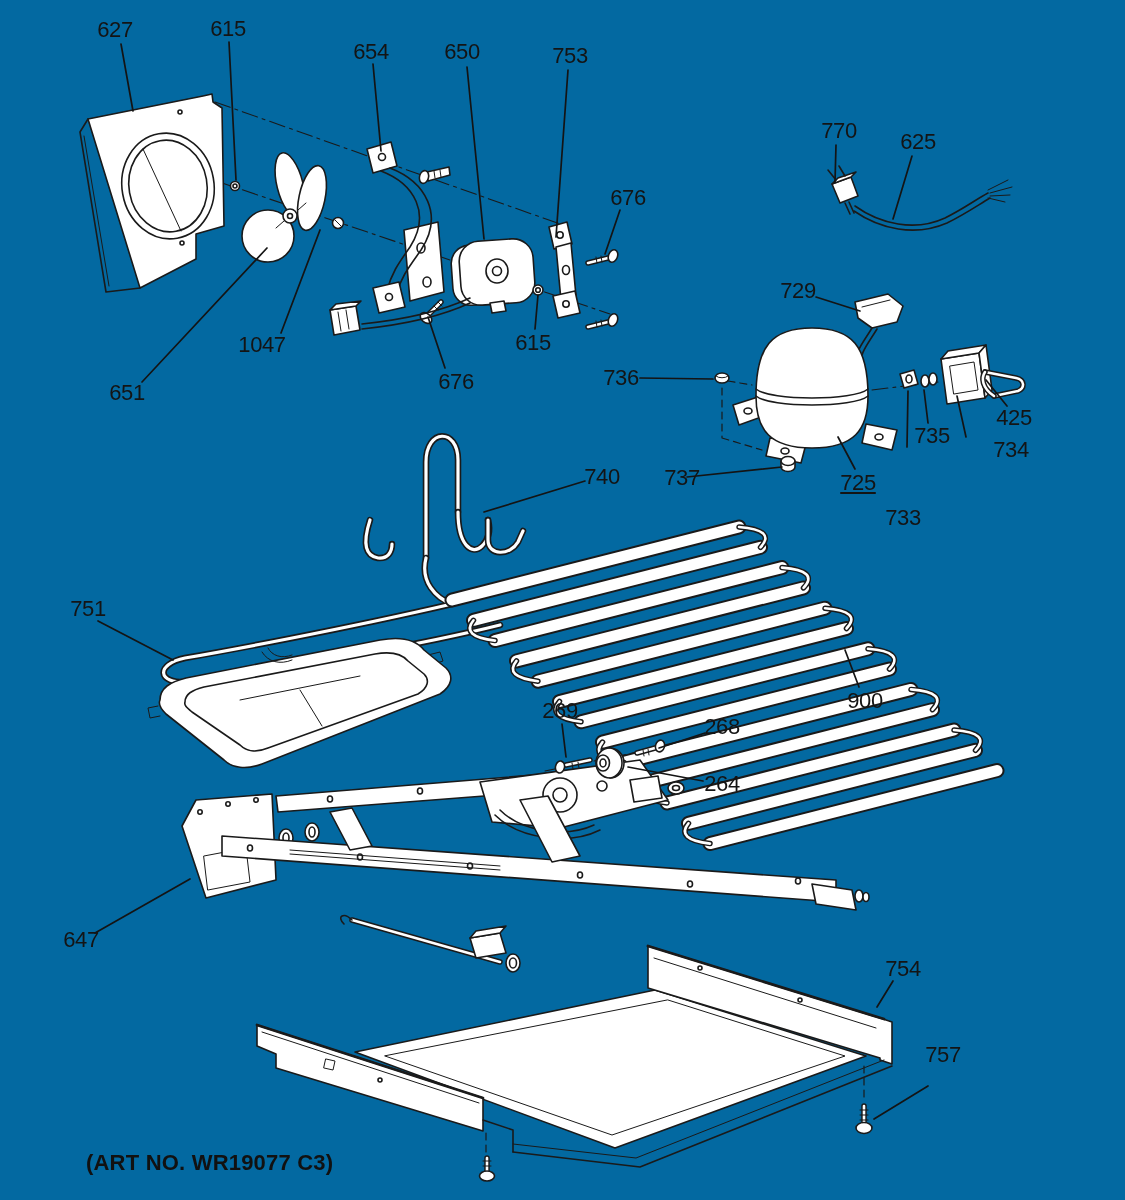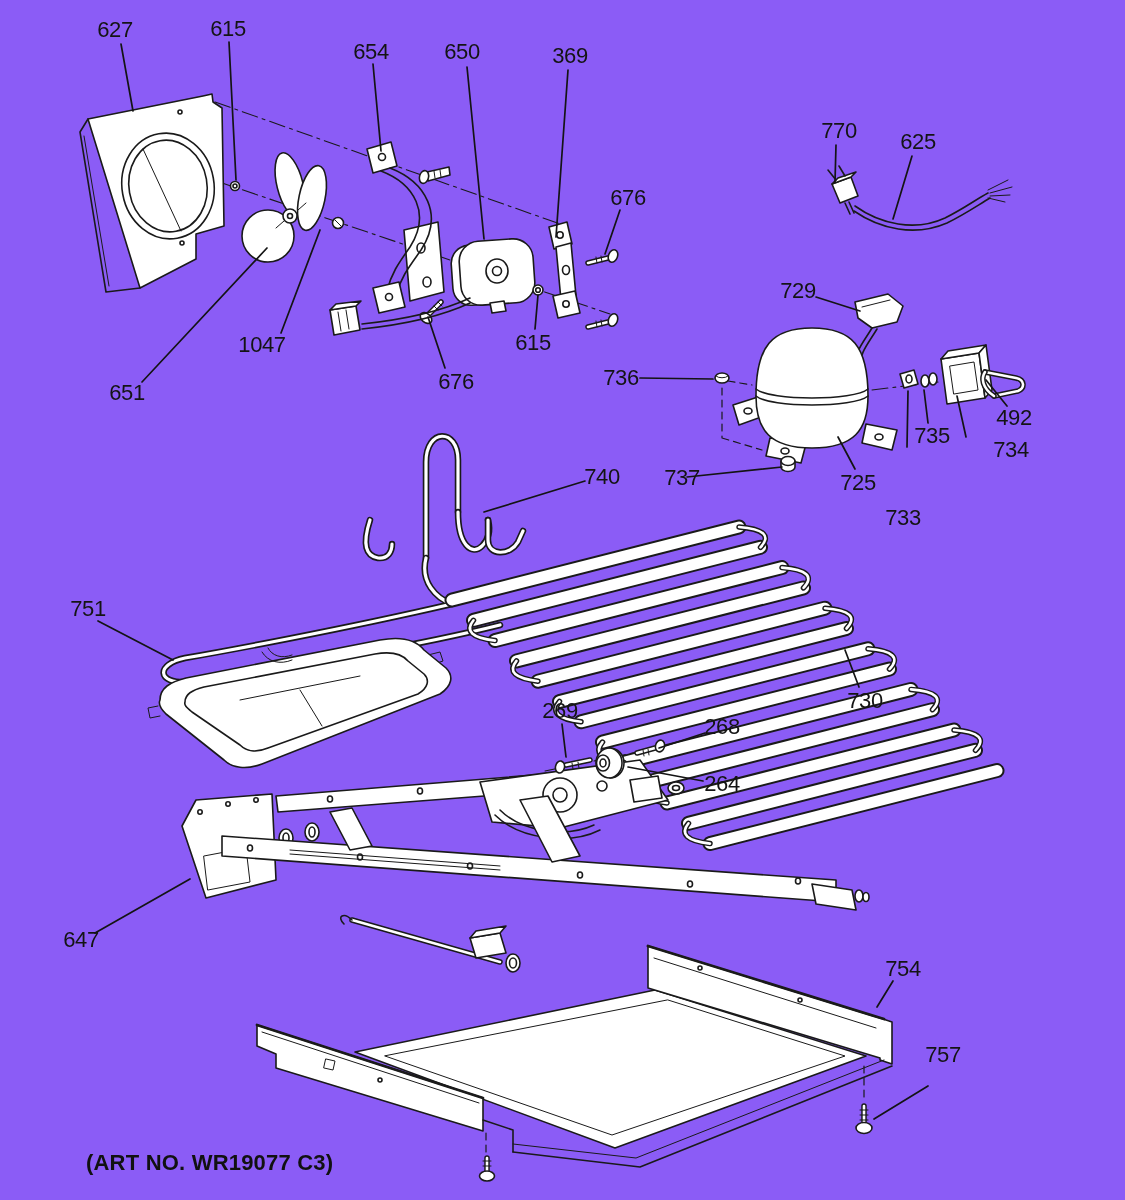--- a/index.html
+++ b/index.html
@@ -1,16 +1,16 @@
 <!DOCTYPE html>
 <html><head>
 <meta charset="utf-8">
 <style>
   html,body{margin:0;padding:0;background:#e8e8e8;}
-  .stage{position:relative;width:1125px;height:1200px;background:#8b5cf6;overflow:hidden;
+  .stage{position:relative;width:1125px;height:1200px;background:#0369a1;overflow:hidden;
          font-family:"Liberation Sans", sans-serif;}
   svg#art{position:absolute;left:0;top:0;}
   svg#art *{stroke:#1a1a1a;fill:none;stroke-width:1.6;stroke-linecap:round;stroke-linejoin:round;}
   svg#art .f{fill:#ffffff;}
   svg#art .thick{stroke-width:2.8;}
   svg#art .thin{stroke-width:1;}
   svg#art .dash{stroke-dasharray:7 5;stroke-width:1.2;}
   svg#art .cdash{stroke-dasharray:16 5 3 5;stroke-width:1.1;}
   svg#art .wb{stroke-width:5.5;}
   svg#art .ww{stroke:#ffffff;stroke-width:2.6;}
@@ -375,38 +375,38 @@
         <line x1="893" y1="981" x2="877" y2="1007" class="ldr"></line>
         <line x1="928" y1="1086" x2="874" y2="1119" class="ldr"></line>
       </g>
 </svg>
 
 <div id="callout-layer">
       <div class="callout" style="left: 115px; top: 30px;">627</div>
       <div class="callout" style="left: 228px; top: 29px;">615</div>
       <div class="callout" style="left: 371px; top: 52px;">654</div>
       <div class="callout" style="left: 462px; top: 52px;">650</div>
-      <div class="callout" style="left: 570px; top: 56px;">369</div>
+      <div class="callout" style="left: 570px; top: 56px;">753</div>
       <div class="callout" style="left: 628px; top: 198px;">676</div>
       <div class="callout" style="left: 839px; top: 131px;">770</div>
       <div class="callout" style="left: 918px; top: 142px;">625</div>
       <div class="callout" style="left: 798px; top: 291px;">729</div>
       <div class="callout" style="left: 621px; top: 378px;">736</div>
       <div class="callout" style="left: 262px; top: 345px;">1047</div>
       <div class="callout" style="left: 127px; top: 393px;">651</div>
       <div class="callout" style="left: 456px; top: 382px;">676</div>
       <div class="callout" style="left: 533px; top: 343px;">615</div>
       <div class="callout" style="left: 602px; top: 477px;">740</div>
       <div class="callout" style="left: 668px; top: 478px; margin-left: 14px;">737</div>
-      <div class="callout" style="left: 858px; top: 483px;">725</div>
+      <div class="callout" style="left: 858px; top: 483px; text-decoration: underline;">725</div>
       <div class="callout" style="left: 903px; top: 486px; margin-top: 32px;">733</div>
       <div class="callout" style="left: 932px; top: 436px;">735</div>
       <div class="callout" style="left: 971px; top: 450px; margin-left: 40px;">734</div>
-      <div class="callout" style="left: 1014px; top: 418px;">492</div>
-      <div class="callout" style="left: 865px; top: 701px;">730</div>
+      <div class="callout" style="left: 1014px; top: 418px;">425</div>
+      <div class="callout" style="left: 865px; top: 701px;">900</div>
       <div class="callout" style="left: 88px; top: 609px; text-align: center;">751</div>
       <div class="callout" style="left: 560px; top: 711px;">269</div>
       <div class="callout" style="left: 722px; top: 727px;">268</div>
       <div class="callout" style="left: 722px; top: 784px;">264</div>
       <div class="callout" style="left: 81px; top: 940px;">647</div>
       <div class="callout" style="left: 903px; top: 969px;">754</div>
       <div class="callout" style="left: 943px; top: 1047px; margin-top: 8px;">757</div>
     </div>
 
 <div class="artno">(ART NO. WR19077 C3)</div>

